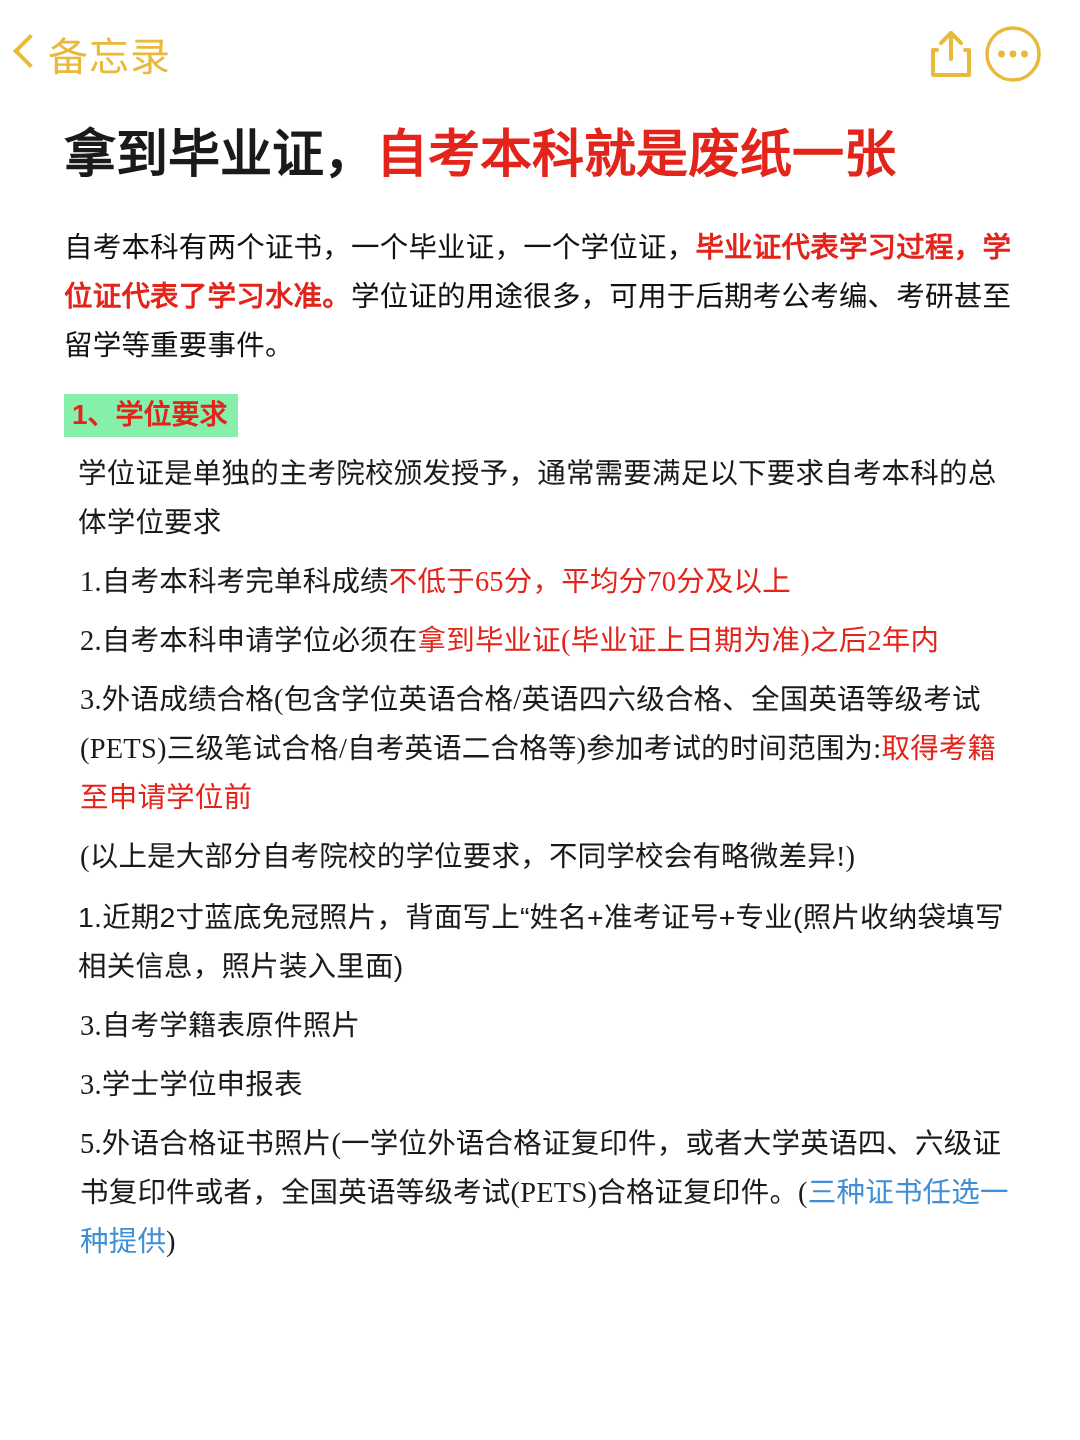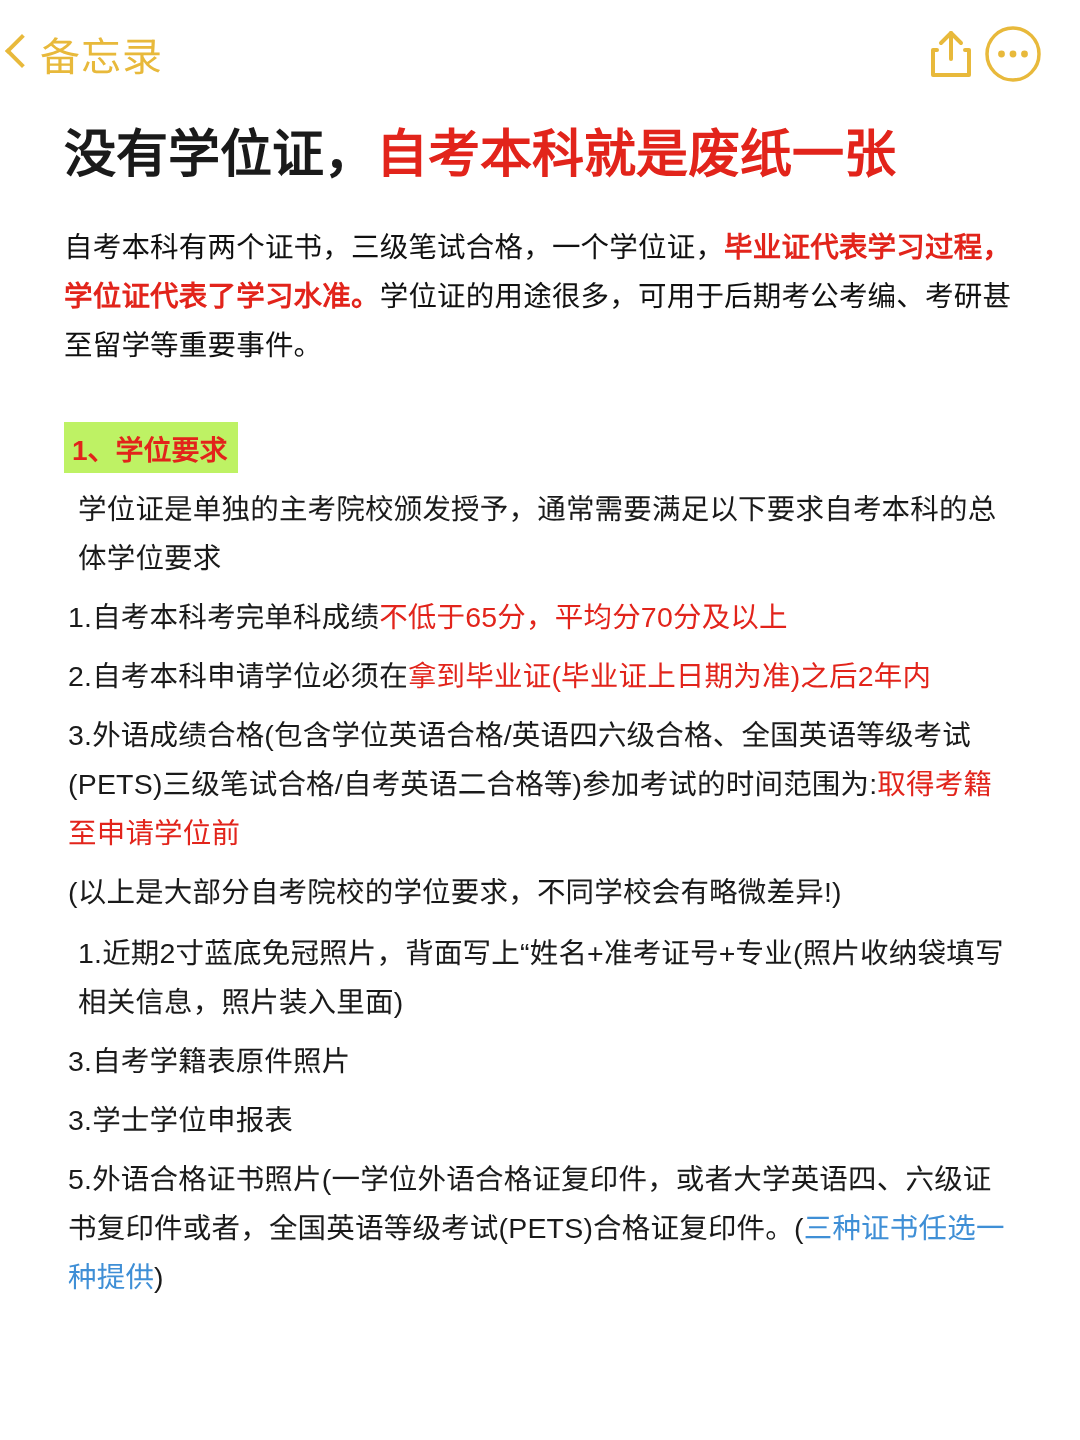--- a/index.html
+++ b/index.html
@@ -13,21 +13,21 @@
     font-family: "Liberation Sans", "DejaVu Sans", sans-serif;
     color: #1a1a1a;
     overflow: hidden;
   }
 
   
   .topbar {
     height: 108px;
     display: flex;
     align-items: center;
-    padding: 0 36px 0 0;
+    padding: 0 36px 0 8px;
     box-sizing: border-box;
   }
   .back-group {
     display: flex;
     align-items: center;
     gap: 6px;
   }
   .chev {
     width: 34px;
     height: 46px;
@@ -81,34 +81,35 @@
     line-height: 1.72;
     letter-spacing: 0.2px;
     color: #111;
   }
   .red { color: #e2241b; text-align: center; }
   .blue { color: #3f8fd6; }
   .bold { font-weight: 700; }
 
   .section-tag {
     display: inline-block;
-    margin: 52px 0 0 0;
-    background: #bef264;
+    margin: 24px 0 0 0;
+    background: #86efac;
     color: #e2241b;
     font-weight: 700;
     font-size: 28px;
-    padding: 11px 10px 5px 8px;
+    padding: 3px 10px 5px 8px;
     line-height: 1.25;
   }
 
   .line {
-    margin: 10px 0 0 4px;
+    margin: 10px 0 0 16px;
     font-size: 28.5px;
     line-height: 1.72;
     letter-spacing: 0.2px;
+    font-family: Liberation Serif, serif;
   }
   .block {
     margin: 12px 0 0 14px;
     font-size: 28.5px;
     line-height: 1.72;
     letter-spacing: 0.2px;
   }
 </style>
 </head>
 <body>
@@ -131,23 +132,23 @@
       <circle cx="29" cy="29" r="26" stroke="#e8b93b" stroke-width="3.5" fill="none"></circle>
       <circle cx="17.5" cy="29" r="3.4" fill="#e8b93b"></circle>
       <circle cx="29" cy="29" r="3.4" fill="#e8b93b"></circle>
       <circle cx="40.5" cy="29" r="3.4" fill="#e8b93b"></circle>
     </svg>
   </div>
 </div>
 
 <div class="content">
 
-  <h1 class="headline"><span>没有学位证，</span><span class="red">自考本科就是废纸一张</span></h1>
+  <h1 class="headline"><span>拿到毕业证，</span><span class="red">自考本科就是废纸一张</span></h1>
 
-  <p class="para"><span>自考本科有两个证书，三级笔试合格，一个学位证，</span><span class="red bold">毕业证代表学习过程，学位证代表了学习水准。</span><span>学位证的用途很多，可用于后期考公考编、考研甚至留学等重要事件。</span></p>
+  <p class="para"><span>自考本科有两个证书，一个毕业证，一个学位证，</span><span class="red bold">毕业证代表学习过程，学位证代表了学习水准。</span><span>学位证的用途很多，可用于后期考公考编、考研甚至留学等重要事件。</span></p>
 
   <div>
     <div class="section-tag">1、学位要求</div>
     <div class="block">学位证是单独的主考院校颁发授予，通常需要满足以下要求自考本科的总体学位要求</div>
 
     <div class="line"><span>1.自考本科考完单科成绩</span><span class="red">不低于65分，平均分70分及以上</span></div>
 
     <div class="line"><span>2.自考本科申请学位必须在</span><span class="red">拿到毕业证(毕业证上日期为准)之后2年内</span></div>
 
     <div class="line"><span>3.外语成绩合格(包含学位英语合格/英语四六级合格、全国英语等级考试(PETS)三级笔试合格/自考英语二合格等)参加考试的时间范围为:</span><span class="red">取得考籍至申请学位前</span></div>

